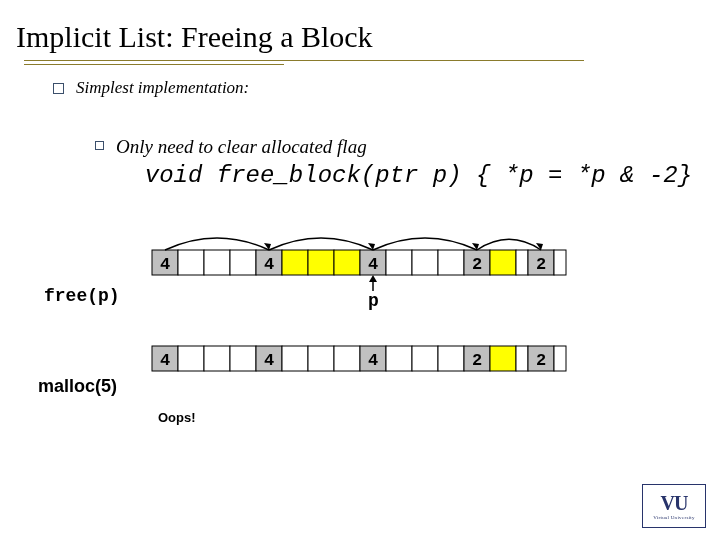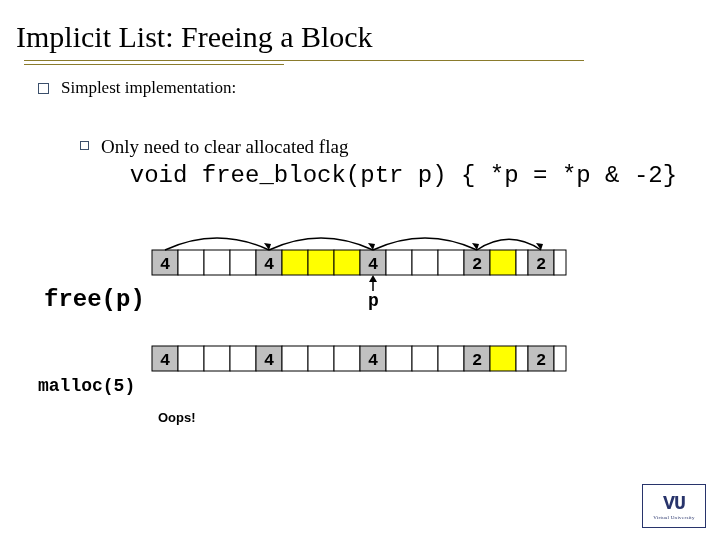--- a/index.html
+++ b/index.html
@@ -29,22 +29,23 @@
     width: 560px;
     border-top: 1.5px solid #8a7b2c;
   }
   .title-underline .short {
     position: absolute;
     left: 0; top: 4px;
     width: 260px;
     border-top: 1.5px solid #8a7b2c;
   }
   .body {
-    padding-left: 38px;
+    padding-left: 53px;
     font-size: 17px;
+    font-style: italic;
   }
   .bullet-row { display: flex; align-items: center; margin-bottom: 4px; }
   .sq-bullet {
     width: 9px; height: 9px;
     border: 1px solid #3b4f6b;
     margin-right: 12px;
   }
   .sub-row { display: flex; align-items: flex-start; padding-left: 42px; margin-top: 36px; }
   .small-sq {
     width: 7px; height: 7px;
@@ -63,28 +64,28 @@
   }
   .row-svg {
     position: absolute;
     left: 110px;
   }
   .free-label {
     position: absolute;
     left: 6px;
     top: 64px;
     font-family: "Courier New", monospace;
-    font-size: 24px;
+    font-size: 18px;
     font-weight: bold;
   }
   .malloc-label {
     position: absolute;
     left: 0px;
     top: 154px;
-    font-family: Liberation Mono, monospace;
+    font-family: Liberation Sans, sans-serif;
     font-size: 18px;
     font-weight: bold;
   }
   .oops {
     position: absolute;
     left: 120px;
     top: 188px;
     font-family: Arial, sans-serif;
     font-weight: bold;
     font-size: 13px;
@@ -102,21 +103,21 @@
     width: 62px;
     height: 42px;
     border: 1px solid #28346b;
     background: #fff;
     display: flex;
     flex-direction: column;
     align-items: center;
     justify-content: center;
   }
   .logo .vu {
-    font-family: Liberation Mono, monospace;
+    font-family: Liberation Serif, serif;
     font-size: 20px;
     font-weight: bold;
     color: #28346b;
     letter-spacing: -1px;
   }
   .logo .sub {
     font-size: 5px;
     color: #28346b;
     letter-spacing: 0.3px;
   }

